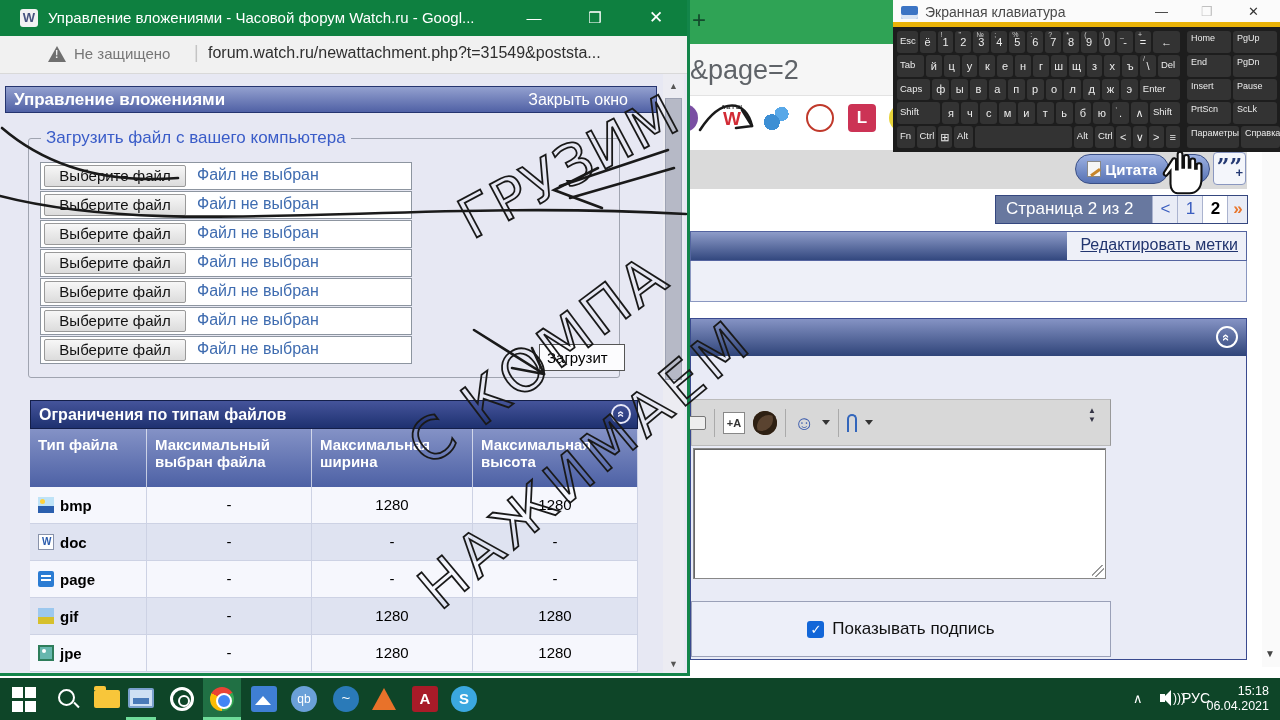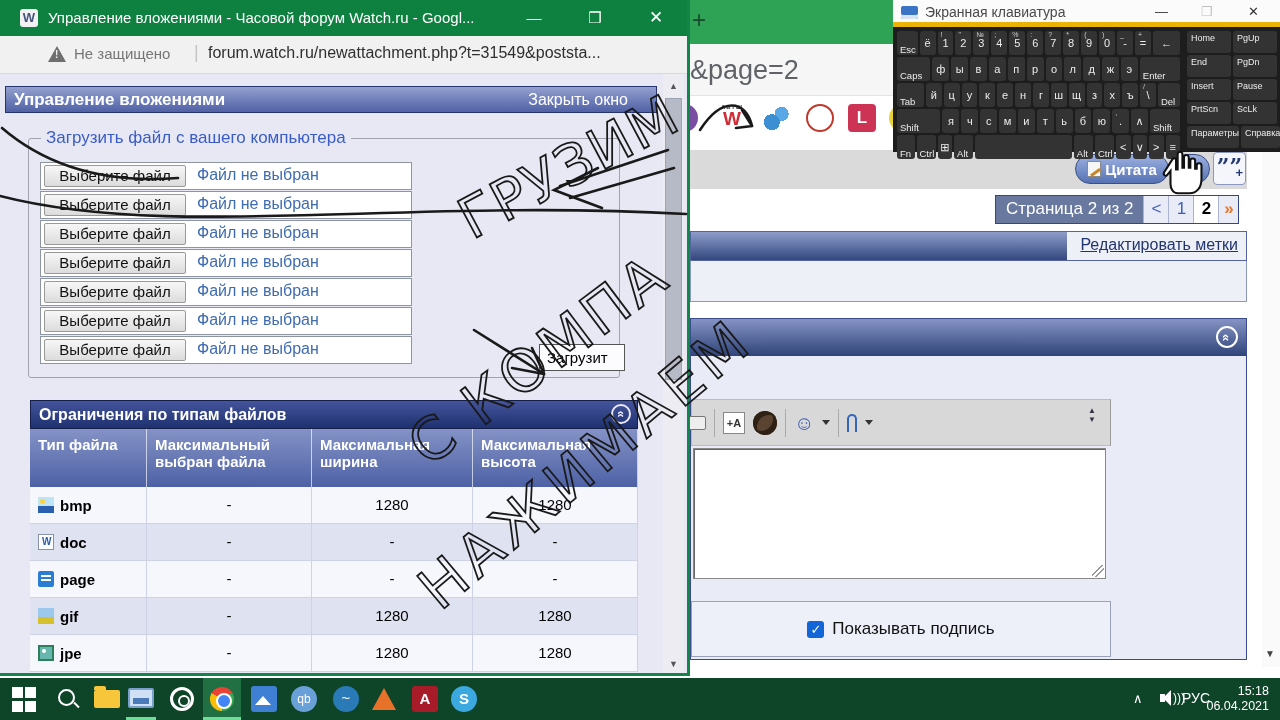--- a/index.html
+++ b/index.html
@@ -33,21 +33,21 @@
   .qicon { width:14px; height:16px; background:#f6f6f6; border:1px solid #888; position:relative; }
   .qicon::after { content:""; position:absolute; left:2px; top:9px; width:11px; height:3px; background:#c8862a; transform:rotate(-35deg); }
   .btn-hidden { position:absolute; left:1172px; top:13px; width:38px; height:30px; border-radius:15px;
                 background:linear-gradient(#9db1e2,#5672b4); border:1px solid #3a4f86; }
   .btn-multiquote { position:absolute; left:1213px; top:11px; width:33px; height:33px; background:#f4f6fb;
                     border:1px solid #8a97c0; border-radius:4px; color:#253a73; font-weight:bold;
                     font-size:22px; line-height:26px; text-align:center; font-family:"DejaVu Serif", serif; }
   .btn-multiquote .plus { position:absolute; right:2px; bottom:-2px; font-size:13px; font-family:"Liberation Sans",sans-serif; }
 
   .pagination { position:absolute; left:995px; top:54px; height:29px; display:flex; border:1px solid #35477f; font-size:17px; }
-  .pg-label { background:#68789f; color:#fff; padding:3px 10px 0 10px; }
+  .pg-label { background:#68789f; color:#fff; padding:3px 19px 0 10px; }
   .pg-cell { width:25px; text-align:center; padding-top:3px; background:#e9ecf6; color:#3a5dbf; border-left:1px solid #aab3cf; }
   .pg-cur { background:#fff; color:#000; font-weight:bold; }
   .pg-last { width:20px; color:#e8762c; font-weight:bold; background:#e9ecf6; border-left:1px solid #aab3cf; padding-top:3px; text-align:center; }
 
   .tags-bar { position:absolute; left:690px; top:90px; width:557px; height:30px; border:1px solid #5464a0; display:flex; }
   .tags-grad { width:376px; height:100%; background:linear-gradient(#8e9cc9,#33487f); }
   .tags-right { flex:1; background:#eef0f8; text-align:right; padding:4px 8px 0 0; }
   .tags-right a { color:#22356f; font-size:16px; text-decoration:underline; }
   .empty-box { position:absolute; left:690px; top:120px; width:557px; height:41px; background:#eef0f8; border:1px solid #8a97c0; border-top:none; }
 
@@ -146,21 +146,21 @@
               box-shadow:inset 0 -4px 0 #d8e4f4; }
   .osk-title { position:absolute; left:32px; top:4px; font-size:14px; color:#4a4a4a; }
   .osk-btn { position:absolute; top:4px; font-size:13px; color:#333; }
   .osk-min { left:262px; } .osk-max { left:308px; color:#c0c0c0; } .osk-close { left:355px; }
   .kb-body { display:flex; padding:3px; height:125px; }
   .kb-main-col { flex:1; display:flex; flex-direction:column; margin-right:5px; }
   .kb-side-col { width:92px; display:flex; flex-direction:column; }
   .kb-row { display:flex; flex:1; }
   .kb-key { background:#333; border-radius:3px; margin:1px; color:#ececec; font-size:11px; position:relative;
             display:flex; align-items:center; justify-content:center; }
-  .kb-mod { align-items:flex-start; justify-content:flex-start; padding:13px 0 0 3px; font-size:9.5px; }
+  .kb-mod { align-items:flex-start; justify-content:flex-start; padding:4px 0 0 3px; font-size:9.5px; }
   .kb-sub { position:absolute; top:0px; left:3px; font-size:7px; color:#cfcfcf; }
   .kb-green { background:#1a9350; }
   .kb-side-key { flex:1; background:#333; border-radius:3px; margin:1px; color:#ececec; font-size:9px; padding:2px 0 0 4px; }
 
   
   #taskbar { position:absolute; left:0; top:678px; width:1280px; height:42px; background:#0e4528; z-index:10; color:#fff; }
   .tb-ico { position:absolute; top:8px; width:26px; height:26px; }
   .win-logo { left:12px; display:grid; grid-template-columns:11px 11px; grid-gap:2px; padding-top:1px; }
   .win-logo i { background:#fff; width:11px; height:11px; }
   .search-ico { left:58px; border:2px solid #fff; border-radius:50%; width:17px; height:17px; top:11px; }
@@ -463,20 +463,68 @@
             </div>
             <div class="kb-key" style="flex-grow: 1; flex-basis: 0px;">
               <span class="kb-sub">+</span>
               <span>=</span>
             </div>
             <div class="kb-key" style="flex-grow: 1.7; flex-basis: 0px;">
               <span>←</span>
             </div>
           </div>
           <div class="kb-row">
+            <div class="kb-key kb-mod" style="flex-grow: 1.5; flex-basis: 0px;">
+              <span>Tab</span>
+            </div>
+            <div class="kb-key" style="flex-grow: 1; flex-basis: 0px;">
+              <span>й</span>
+            </div>
+            <div class="kb-key" style="flex-grow: 1; flex-basis: 0px;">
+              <span>ц</span>
+            </div>
+            <div class="kb-key" style="flex-grow: 1; flex-basis: 0px;">
+              <span>у</span>
+            </div>
+            <div class="kb-key" style="flex-grow: 1; flex-basis: 0px;">
+              <span>к</span>
+            </div>
+            <div class="kb-key" style="flex-grow: 1; flex-basis: 0px;">
+              <span>е</span>
+            </div>
+            <div class="kb-key" style="flex-grow: 1; flex-basis: 0px;">
+              <span>н</span>
+            </div>
+            <div class="kb-key" style="flex-grow: 1; flex-basis: 0px;">
+              <span>г</span>
+            </div>
+            <div class="kb-key" style="flex-grow: 1; flex-basis: 0px;">
+              <span>ш</span>
+            </div>
+            <div class="kb-key" style="flex-grow: 1; flex-basis: 0px;">
+              <span>щ</span>
+            </div>
+            <div class="kb-key" style="flex-grow: 1; flex-basis: 0px;">
+              <span>з</span>
+            </div>
+            <div class="kb-key" style="flex-grow: 1; flex-basis: 0px;">
+              <span>х</span>
+            </div>
+            <div class="kb-key" style="flex-grow: 1; flex-basis: 0px;">
+              <span>ъ</span>
+            </div>
+            <div class="kb-key" style="flex-grow: 1; flex-basis: 0px;">
+              <span class="kb-sub">/</span>
+              <span>\</span>
+            </div>
+            <div class="kb-key kb-mod" style="flex-grow: 1.2; flex-basis: 0px;">
+              <span>Del</span>
+            </div>
+          </div>
+          <div class="kb-row">
             <div class="kb-key kb-mod" style="flex-grow: 1.8; flex-basis: 0px;">
               <span>Caps</span>
             </div>
             <div class="kb-key" style="flex-grow: 1; flex-basis: 0px;">
               <span>ф</span>
             </div>
             <div class="kb-key" style="flex-grow: 1; flex-basis: 0px;">
               <span>ы</span>
             </div>
             <div class="kb-key" style="flex-grow: 1; flex-basis: 0px;">
@@ -501,68 +549,20 @@
               <span>д</span>
             </div>
             <div class="kb-key" style="flex-grow: 1; flex-basis: 0px;">
               <span>ж</span>
             </div>
             <div class="kb-key" style="flex-grow: 1; flex-basis: 0px;">
               <span>э</span>
             </div>
             <div class="kb-key kb-mod" style="flex-grow: 2.2; flex-basis: 0px;">
               <span>Enter</span>
-            </div>
-          </div>
-          <div class="kb-row">
-            <div class="kb-key kb-mod" style="flex-grow: 1.5; flex-basis: 0px;">
-              <span>Tab</span>
-            </div>
-            <div class="kb-key" style="flex-grow: 1; flex-basis: 0px;">
-              <span>й</span>
-            </div>
-            <div class="kb-key" style="flex-grow: 1; flex-basis: 0px;">
-              <span>ц</span>
-            </div>
-            <div class="kb-key" style="flex-grow: 1; flex-basis: 0px;">
-              <span>у</span>
-            </div>
-            <div class="kb-key" style="flex-grow: 1; flex-basis: 0px;">
-              <span>к</span>
-            </div>
-            <div class="kb-key" style="flex-grow: 1; flex-basis: 0px;">
-              <span>е</span>
-            </div>
-            <div class="kb-key" style="flex-grow: 1; flex-basis: 0px;">
-              <span>н</span>
-            </div>
-            <div class="kb-key" style="flex-grow: 1; flex-basis: 0px;">
-              <span>г</span>
-            </div>
-            <div class="kb-key" style="flex-grow: 1; flex-basis: 0px;">
-              <span>ш</span>
-            </div>
-            <div class="kb-key" style="flex-grow: 1; flex-basis: 0px;">
-              <span>щ</span>
-            </div>
-            <div class="kb-key" style="flex-grow: 1; flex-basis: 0px;">
-              <span>з</span>
-            </div>
-            <div class="kb-key" style="flex-grow: 1; flex-basis: 0px;">
-              <span>х</span>
-            </div>
-            <div class="kb-key" style="flex-grow: 1; flex-basis: 0px;">
-              <span>ъ</span>
-            </div>
-            <div class="kb-key" style="flex-grow: 1; flex-basis: 0px;">
-              <span class="kb-sub">/</span>
-              <span>\</span>
-            </div>
-            <div class="kb-key kb-mod" style="flex-grow: 1.2; flex-basis: 0px;">
-              <span>Del</span>
             </div>
           </div>
           <div class="kb-row">
             <div class="kb-key kb-mod" style="flex-grow: 2.4; flex-basis: 0px;">
               <span>Shift</span>
             </div>
             <div class="kb-key" style="flex-grow: 1; flex-basis: 0px;">
               <span>я</span>
             </div>
             <div class="kb-key" style="flex-grow: 1; flex-basis: 0px;">

